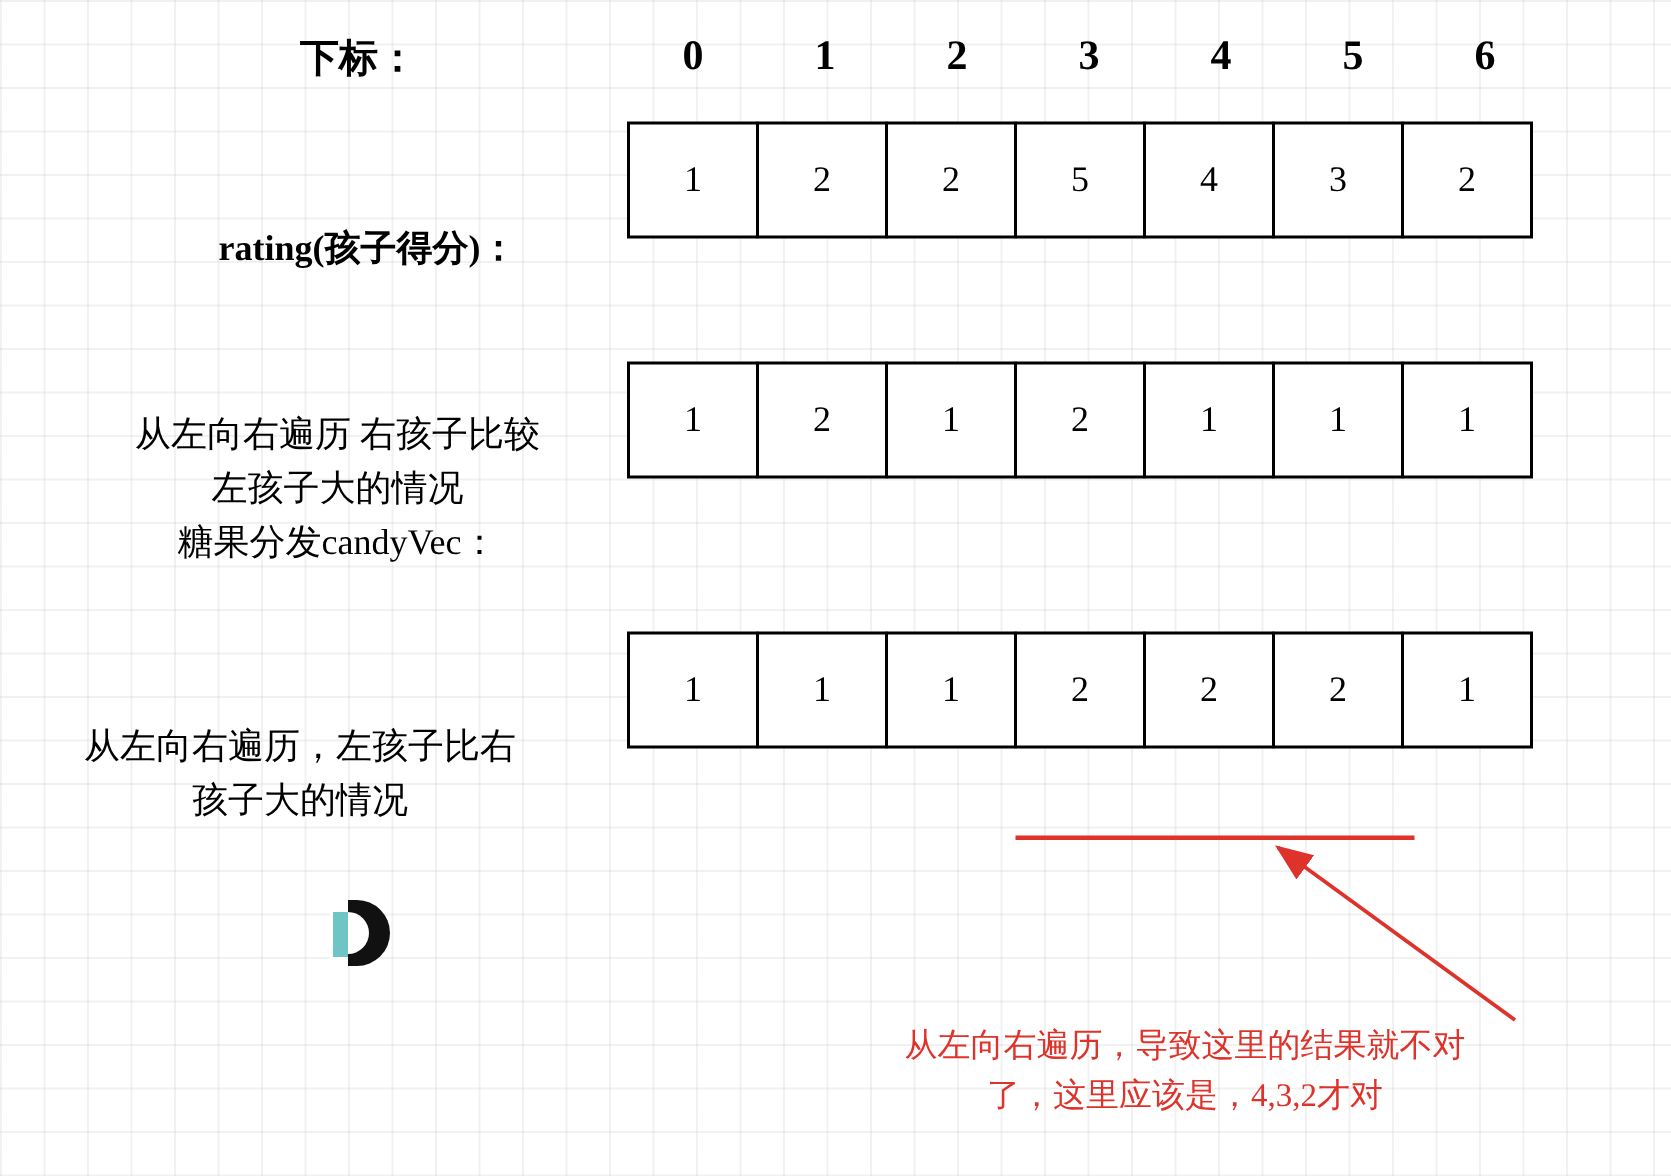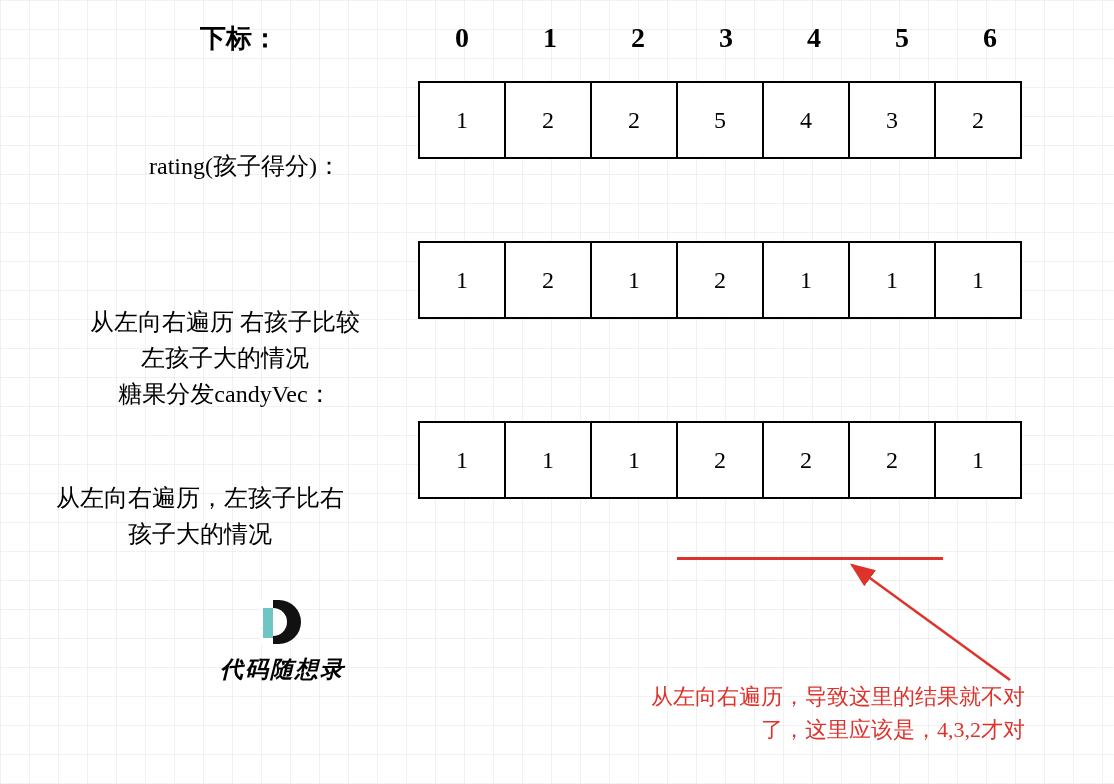--- a/index.html
+++ b/index.html
@@ -57,22 +57,22 @@
     .row-pass2  { top: 460px; }
 
     .row-label {
       position: absolute;
       text-align: center;
       font-size: 24px;
       color: #000;
       line-height: 1.5;
       white-space: pre-line;
     }
-    .label-rating { left: 95px; width: 300px; top: 28px; font-weight: normal; }
-    .label-pass1  { left: 55px;  width: 340px; top: -8px; margin-top: 32px; }
+    .label-rating { left: 95px; width: 300px; top: 28px; font-weight: bold; }
+    .label-pass1  { left: 55px;  width: 340px; top: -8px; }
     .label-pass2  { left: 10px;  width: 380px; top: 20px; }
 
     .array-box {
       position: absolute;
       left: 418px;
       display: flex;
     }
     .cell {
       width: 88px;
       height: 78px;
@@ -96,21 +96,21 @@
       border-top: 3px solid #dd332b;
     }
 
     .annotation {
       position: absolute;
       top: 680px;
       left: 555px;
       width: 470px;
       color: #dd332b;
       font-size: 22px;
-      text-align: right;
+      text-align: center;
       line-height: 1.5;
       white-space: pre-line;
     }
 
     .logo-block {
       position: absolute;
       top: 600px;
       left: 220px;
       text-align: center;
     }
@@ -256,14 +256,13 @@
 了，这里应该是，4,3,2才对</div>
 
 <div class="logo-block">
   <div class="logo-d">
     <span class="logo-d-back"></span>
     <span class="logo-d-hole"></span>
     <span class="logo-d-top"></span>
     <span class="logo-d-bot"></span>
     <span class="logo-d-bar"></span>
   </div>
-  <div class="logo-text">代码随想录</div>
 </div>
 
 </body></html>

